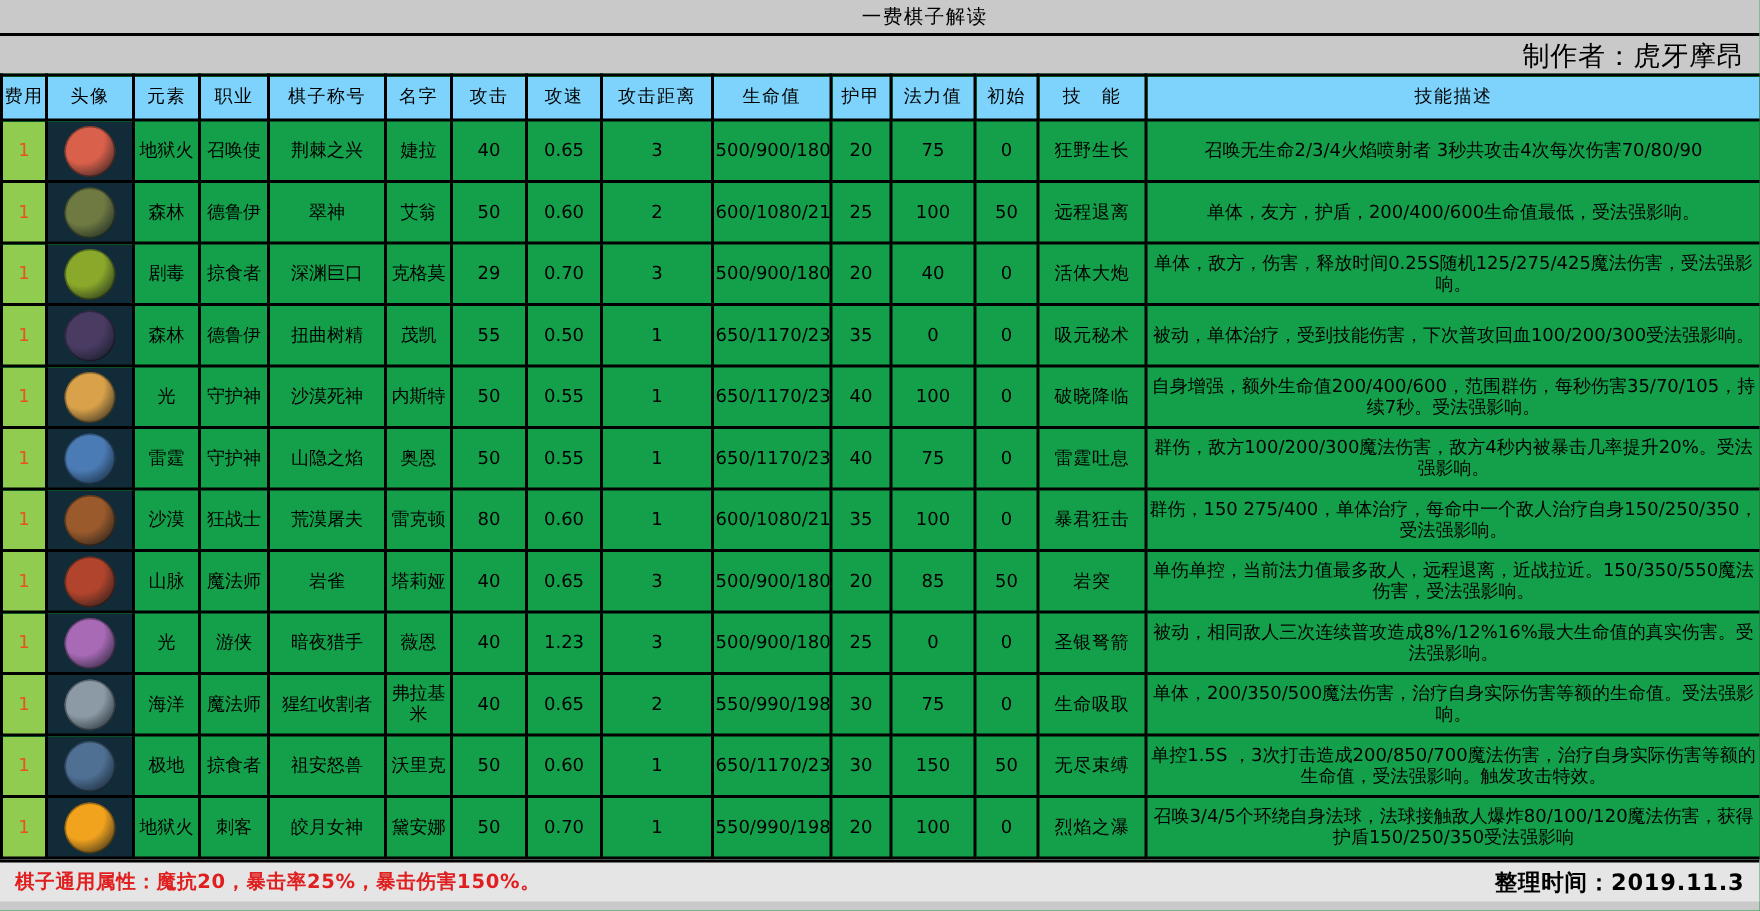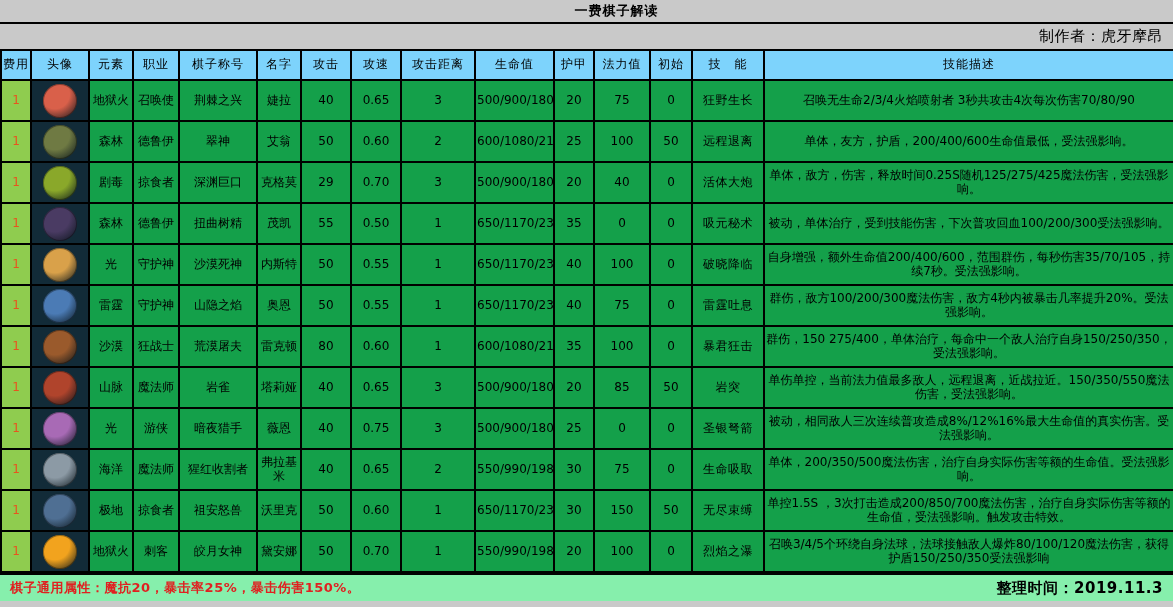--- a/index.html
+++ b/index.html
@@ -11,28 +11,28 @@
   }
   .sheet{width:1173px;height:607px;position:relative;display:flex;flex-direction:column;}
 
   
   .topband{background:#c9c9c9;}
   .title-row{
     height:24px;display:flex;align-items:center;justify-content:center;
     border-bottom:2px solid #000;box-sizing:border-box;
   }
   .title-row .title{
-    font-size:13px;font-weight:700;letter-spacing:1px;
+    font-size:13px;font-weight:400;letter-spacing:1px;
     margin-left:60px;
   }
   .author-row{
     height:25px;display:flex;align-items:center;justify-content:flex-end;
     padding-right:10px;box-sizing:border-box;
   }
-  .author-row .author{font-size:15px;letter-spacing:.5px;}
+  .author-row .author{font-size:18px;letter-spacing:.5px;}
 
   
   table.grid{
     border-collapse:collapse;
     table-layout:fixed;
     width:1173px;
     background:#17a34a;
   }
   table.grid td,table.grid th{
     border:2px solid #000;
@@ -61,21 +61,21 @@
     box-shadow:inset 0 0 0 1px rgba(0,0,0,.35);
   }
   td.desc{font-size:12px;line-height:1.25;padding:1px 3px;text-align:center;}
   td.skill{font-size:12.5px;letter-spacing:.5px;}
   td.num{font-size:13px;}
   td.hp{font-size:12.5px;line-height:1.15;}
   td.twoline{font-size:12.5px;line-height:1.1;}
 
   
   .footer{
-    background:#86efac;height:28px;
+    background:#e5e5e5;height:28px;
     display:flex;align-items:center;justify-content:space-between;
     padding:0 10px;box-sizing:border-box;
     border-top:2px solid #000;
   }
   .footer .note{color:#e02020;font-size:13px;font-weight:700;letter-spacing:.5px;}
   .footer .stamp{color:#000;font-size:15px;font-weight:700;letter-spacing:.5px;}
 </style>
 </head>
 <body>
 
@@ -283,21 +283,21 @@
         <tr>
           <td class="cost">1</td>
           <td class="portrait">
             <span class="avatar" style="background: radial-gradient(circle at 35% 30%, rgb(168, 106, 181) 0%, rgb(168, 106, 181) 45%, rgba(0, 0, 0, 0.55) 100%);"></span>
           </td>
           <td class="twoline">光</td>
           <td class="twoline">游侠</td>
           <td class="twoline">暗夜猎手</td>
           <td class="twoline">薇恩</td>
           <td class="num">40</td>
-          <td class="num">0.75</td>
+          <td class="num">1.23</td>
           <td class="num">3</td>
           <td class="hp">500/900/1800</td>
           <td class="num">25</td>
           <td class="num">0</td>
           <td class="num">0</td>
           <td class="skill">圣银弩箭</td>
           <td class="desc">被动，相同敌人三次连续普攻造成8%/12%16%最大生命值的真实伤害。受法强影响。</td>
         </tr>
         <tr>
           <td class="cost">1</td>

